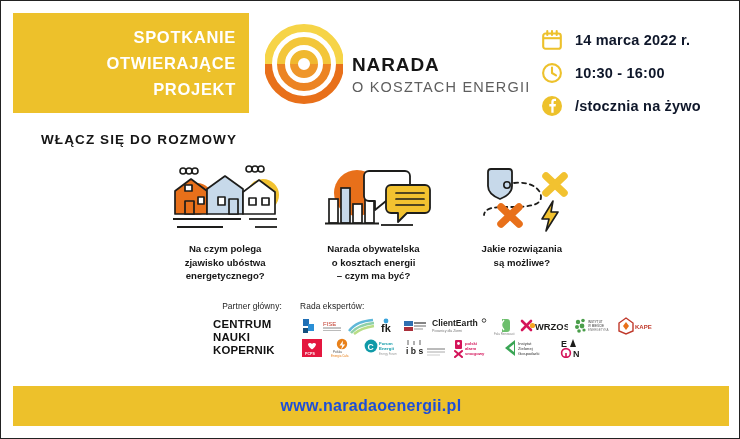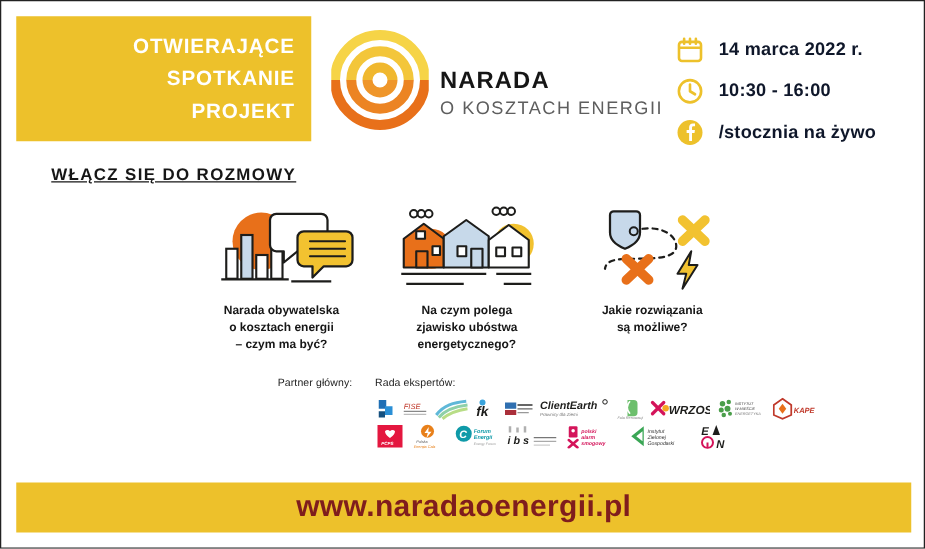--- a/index.html
+++ b/index.html
@@ -37,21 +37,21 @@
 
   
   .info{position:absolute;left:540px;top:22px;}
   .info-row{display:flex;align-items:center;height:33px;}
   .info-ico{width:22px;height:22px;margin-right:12px;flex:0 0 22px;position:relative;}
   .info-txt{font-size:14.5px;font-weight:bold;color:#0f172a;letter-spacing:.2px;white-space:nowrap;}
 
   
   .kicker{
     position:absolute;left:40px;top:131px;
-    font-size:13.5px;font-weight:bold;color:#161616;letter-spacing:1.1px;text-decoration:underline;
+    font-size:13.5px;font-weight:bold;color:#161616;letter-spacing:1.1px;
   }
 
   .cards{position:absolute;left:150px;top:162px;width:445px;height:120px;display:flex;}
   .card{flex:1;display:flex;flex-direction:column;align-items:center;}
   .card-art{height:70px;display:flex;align-items:flex-end;justify-content:center;}
   .card-cap{
     margin-top:9px;text-align:center;font-size:9.6px;font-weight:bold;
     color:#161616;line-height:13.5px;
   }
   .card-cap div{white-space:nowrap;}
@@ -65,46 +65,46 @@
   .org .fname{
     margin-top:2px;font-size:9.4px;font-weight:bold;color:#161616;line-height:11px;
     font-family:"Liberation Serif",serif;
   }
 
   .prt{position:absolute;left:208px;top:4px;width:86px;text-align:center;}
   .prt .knw{margin-top:7px;font-size:11.4px;font-weight:bold;color:#111;line-height:13px;letter-spacing:.2px;text-align:left;padding-left:4px;}
 
   .rada{position:absolute;left:299px;top:4px;width:430px;}
   .rada-grid{margin-top:5px;}
-  .rada-row{display:flex;align-items:center;height:22px;font-style:italic;}
+  .rada-row{display:flex;height:22px;}
   .logo-chip{
     height:20px;display:flex;align-items:center;justify-content:center;
     margin-right:5px;overflow:hidden;
   }
 
   
   .footer{
     position:absolute;left:12px;bottom:12px;width:716px;height:40px;
     background:#edc12b;display:flex;align-items:center;justify-content:center;
   }
   .footer span{
-    color:#7f1d1d;font-weight:bold;font-size:24px;letter-spacing:.3px;text-align:center;
+    color:#1d4ed8;font-weight:bold;font-size:16px;letter-spacing:.3px;text-align:center;
   }
 </style>
 </head>
 <body>
 
 <div class="poster">
 
   <div class="hdr">
 
     <div class="hdr-yellow">
       <div class="lines">
+        <div>SPOTKANIE</div>
         <div>OTWIERAJĄCE</div>
-        <div>SPOTKANIE</div>
         <div>PROJEKT</div>
       </div>
     </div>
 
     <div class="logo-mark">
       <svg width="78" height="86" viewBox="0 0 78 86">
         <g fill="none" stroke-linecap="butt">
 
           <path d="M3 45 A36 36 0 0 1 75 45" stroke="#f6d447" stroke-width="8"></path>
           <path d="M16 45 A23 23 0 0 1 62 45" stroke="#f3c63a" stroke-width="8"></path>
@@ -159,51 +159,20 @@
 
     </div>
   </div>
 
   <div class="kicker">WŁĄCZ SIĘ DO ROZMOWY</div>
 
   <div class="cards">
 
     <div class="card">
       <div class="card-art">
-        <svg width="128" height="70" viewBox="0 0 128 70">
-          <circle cx="48" cy="30" r="23" fill="#e8701a"></circle>
-
-          <g stroke="#1d1d1b" stroke-width="1.7" fill="#ffffff">
-            <rect x="20" y="36" width="9" height="24"></rect>
-            <rect x="32" y="25" width="9" height="35" fill="#c7d9ea"></rect>
-            <rect x="44" y="41" width="9" height="19" fill="#ffffff"></rect>
-            <rect x="56" y="33" width="9" height="27" fill="#ffffff"></rect>
-          </g>
-          <line x1="16" y1="60.5" x2="70" y2="60.5" stroke="#1d1d1b" stroke-width="1.8"></line>
-
-          <path d="M60 8 h36 a5 5 0 0 1 5 5 v20 a5 5 0 0 1 -5 5 h-19 l-11 9 v-9 h-6 a5 5 0 0 1 -5 -5 v-20 a5 5 0 0 1 5 -5 z" fill="#ffffff" stroke="#1d1d1b" stroke-width="1.8" stroke-linejoin="round"></path>
-
-          <path d="M82 22 h34 a5 5 0 0 1 5 5 v18 a5 5 0 0 1 -5 5 h-18 l-9 9 v-9 h-7 a5 5 0 0 1 -5 -5 v-18 a5 5 0 0 1 5 -5 z" fill="#f2c230" stroke="#1d1d1b" stroke-width="1.8" stroke-linejoin="round"></path>
-          <g stroke="#1d1d1b" stroke-width="1.7" stroke-linecap="round">
-            <line x1="87" y1="30" x2="115" y2="30"></line>
-            <line x1="87" y1="36" x2="115" y2="36"></line>
-            <line x1="87" y1="42" x2="115" y2="42"></line>
-          </g>
-          <line x1="72" y1="62" x2="104" y2="62" stroke="#1d1d1b" stroke-width="1.8"></line>
-        </svg>
-      </div>
-      <div class="card-cap">
-        <div>Narada obywatelska</div>
-        <div>o kosztach energii</div>
-        <div>– czym ma być?</div>
-      </div>
-    </div>
-
-    <div class="card">
-      <div class="card-art">
         <svg width="124" height="70" viewBox="0 0 124 70">
           <circle cx="34" cy="36" r="16" fill="#e8701a"></circle>
           <circle cx="100" cy="32" r="16" fill="#f2c230"></circle>
 
           <g stroke="#1d1d1b" stroke-width="1.7" stroke-linejoin="round">
             <path d="M12 28 L28 16 L44 28 v23 h-32 z" fill="#e8701a"></path>
             <rect x="22" y="38" width="9" height="13" fill="#e8701a"></rect>
             <rect x="35" y="34" width="6" height="7" fill="#ffffff"></rect>
             <path d="M22 22 h7 v6 h-7 z" fill="#ffffff"></path>
           </g>
@@ -239,20 +208,51 @@
       </div>
       <div class="card-cap">
         <div>Na czym polega</div>
         <div>zjawisko ubóstwa</div>
         <div>energetycznego?</div>
       </div>
     </div>
 
     <div class="card">
       <div class="card-art">
+        <svg width="128" height="70" viewBox="0 0 128 70">
+          <circle cx="48" cy="30" r="23" fill="#e8701a"></circle>
+
+          <g stroke="#1d1d1b" stroke-width="1.7" fill="#ffffff">
+            <rect x="20" y="36" width="9" height="24"></rect>
+            <rect x="32" y="25" width="9" height="35" fill="#c7d9ea"></rect>
+            <rect x="44" y="41" width="9" height="19" fill="#ffffff"></rect>
+            <rect x="56" y="33" width="9" height="27" fill="#ffffff"></rect>
+          </g>
+          <line x1="16" y1="60.5" x2="70" y2="60.5" stroke="#1d1d1b" stroke-width="1.8"></line>
+
+          <path d="M60 8 h36 a5 5 0 0 1 5 5 v20 a5 5 0 0 1 -5 5 h-19 l-11 9 v-9 h-6 a5 5 0 0 1 -5 -5 v-20 a5 5 0 0 1 5 -5 z" fill="#ffffff" stroke="#1d1d1b" stroke-width="1.8" stroke-linejoin="round"></path>
+
+          <path d="M82 22 h34 a5 5 0 0 1 5 5 v18 a5 5 0 0 1 -5 5 h-18 l-9 9 v-9 h-7 a5 5 0 0 1 -5 -5 v-18 a5 5 0 0 1 5 -5 z" fill="#f2c230" stroke="#1d1d1b" stroke-width="1.8" stroke-linejoin="round"></path>
+          <g stroke="#1d1d1b" stroke-width="1.7" stroke-linecap="round">
+            <line x1="87" y1="30" x2="115" y2="30"></line>
+            <line x1="87" y1="36" x2="115" y2="36"></line>
+            <line x1="87" y1="42" x2="115" y2="42"></line>
+          </g>
+          <line x1="72" y1="62" x2="104" y2="62" stroke="#1d1d1b" stroke-width="1.8"></line>
+        </svg>
+      </div>
+      <div class="card-cap">
+        <div>Narada obywatelska</div>
+        <div>o kosztach energii</div>
+        <div>– czym ma być?</div>
+      </div>
+    </div>
+
+    <div class="card">
+      <div class="card-art">
         <svg width="110" height="70" viewBox="0 0 110 70">
 
           <path d="M24 6 h18 a3 3 0 0 1 3 3 v14 c0 7 -7 11 -12 13 c-5 -2 -12 -6 -12 -13 v-14 a3 3 0 0 1 3 -3 z" fill="#c7d9ea" stroke="#1d1d1b" stroke-width="1.8" stroke-linejoin="round"></path>
           <path d="M39 22 a3.4 3.4 0 0 0 0 0.1" fill="none"></path>
           <circle cx="40" cy="22" r="3.2" fill="#c7d9ea" stroke="#1d1d1b" stroke-width="1.6"></circle>
 
           <path d="M47 20 C64 18 74 26 74 34 C74 44 56 44 40 44 C26 44 18 45 17 52" fill="none" stroke="#1d1d1b" stroke-width="1.8" stroke-dasharray="4 4" stroke-linecap="round"></path>
 
           <g stroke="#f2c230" stroke-width="7.5" stroke-linecap="round">
             <line x1="79" y1="13" x2="97" y2="30"></line>
@@ -273,20 +273,25 @@
       </div>
     </div>
 
   </div>
 
   <div class="partners">
 
 
     <div class="prt">
       <div class="plabel">Partner główny:</div>
+      <div class="knw">
+        <div>CENTRUM</div>
+        <div>NAUKI</div>
+        <div>KOPERNIK</div>
+      </div>
     </div>
 
     <div class="rada">
       <div class="plabel">Rada ekspertów:</div>
 
       <div class="rada-grid">
 
         <div class="rada-row">
 
           <span class="logo-chip">

